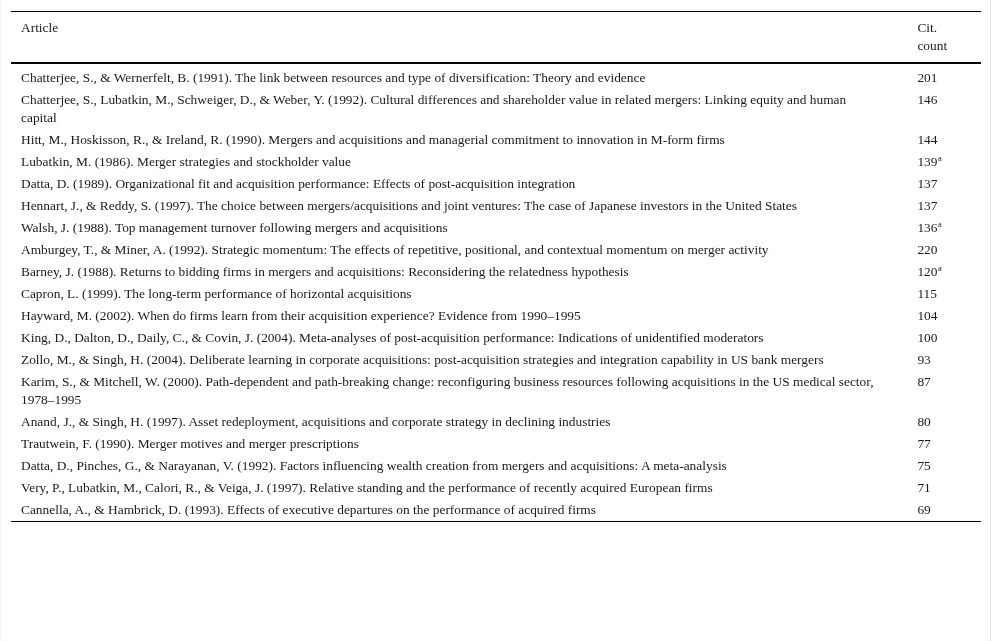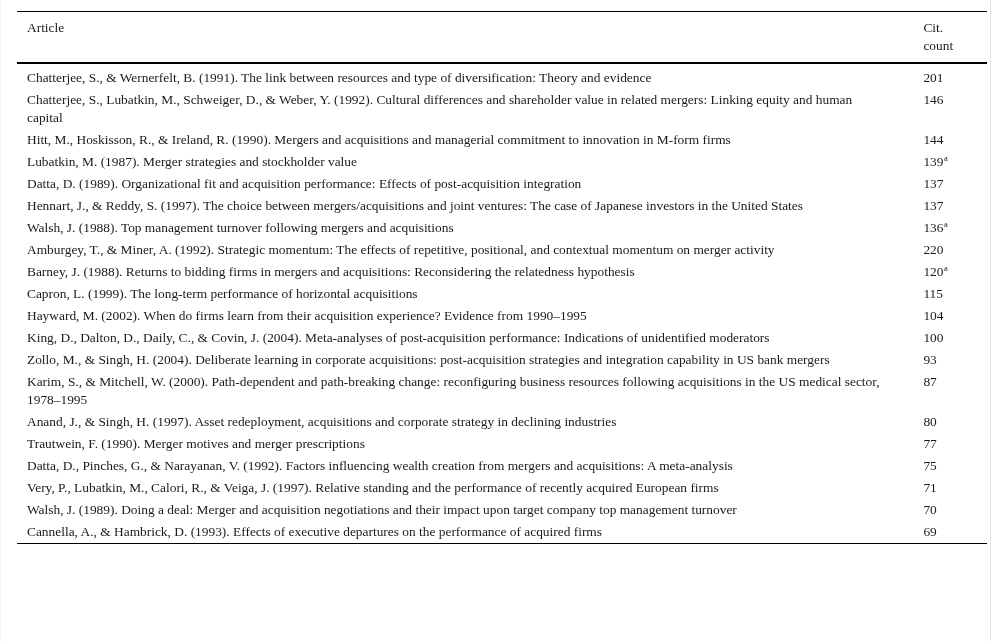--- a/index.html
+++ b/index.html
@@ -27,21 +27,21 @@
     position: absolute;
     top: 0;
     left: 0;
     width: 1px;
     height: 641px;
     background: #f2f2f2;
   }
   table.cit-table {
     position: absolute;
     top: 11px;
-    left: 17px;
+    left: 11px;
     width: 970px;
     border-collapse: collapse;
     font-size: 13.4px;
     line-height: 18px;
   }
   table.cit-table thead th {
     font-weight: normal;
     text-align: left;
     vertical-align: top;
     padding: 7px 10px 6px 10px;
@@ -91,21 +91,21 @@
       </tr>
       <tr>
         <td class="col-article">Chatterjee, S., Lubatkin, M., Schweiger, D., &amp; Weber, Y. (1992). Cultural differences and shareholder value in related mergers: Linking equity and human capital</td>
         <td class="col-count"><span>146</span></td>
       </tr>
       <tr>
         <td class="col-article">Hitt, M., Hoskisson, R., &amp; Ireland, R. (1990). Mergers and acquisitions and managerial commitment to innovation in M-form firms</td>
         <td class="col-count"><span>144</span></td>
       </tr>
       <tr>
-        <td class="col-article">Lubatkin, M. (1987). Merger strategies and stockholder value</td>
+        <td class="col-article">Lubatkin, M. (1986). Merger strategies and stockholder value</td>
         <td class="col-count"><span>139</span><sup class="note">a</sup></td>
       </tr>
       <tr>
         <td class="col-article">Datta, D. (1989). Organizational fit and acquisition performance: Effects of post-acquisition integration</td>
         <td class="col-count"><span>137</span></td>
       </tr>
       <tr>
         <td class="col-article">Hennart, J., &amp; Reddy, S. (1997). The choice between mergers/acquisitions and joint ventures: The case of Japanese investors in the United States</td>
         <td class="col-count"><span>137</span></td>
       </tr>
@@ -151,21 +151,17 @@
       </tr>
       <tr>
         <td class="col-article">Datta, D., Pinches, G., &amp; Narayanan, V. (1992). Factors influencing wealth creation from mergers and acquisitions: A meta-analysis</td>
         <td class="col-count"><span>75</span></td>
       </tr>
       <tr>
         <td class="col-article">Very, P., Lubatkin, M., Calori, R., &amp; Veiga, J. (1997). Relative standing and the performance of recently acquired European firms</td>
         <td class="col-count"><span>71</span></td>
       </tr>
       <tr>
-        <td class="col-article">Walsh, J. (1989). Doing a deal: Merger and acquisition negotiations and their impact upon target company top management turnover</td>
-        <td class="col-count"><span>70</span></td>
-      </tr>
-      <tr>
         <td class="col-article">Cannella, A., &amp; Hambrick, D. (1993). Effects of executive departures on the performance of acquired firms</td>
         <td class="col-count"><span>69</span></td>
       </tr>
     </tbody>
 </table>
 
 </body></html>

